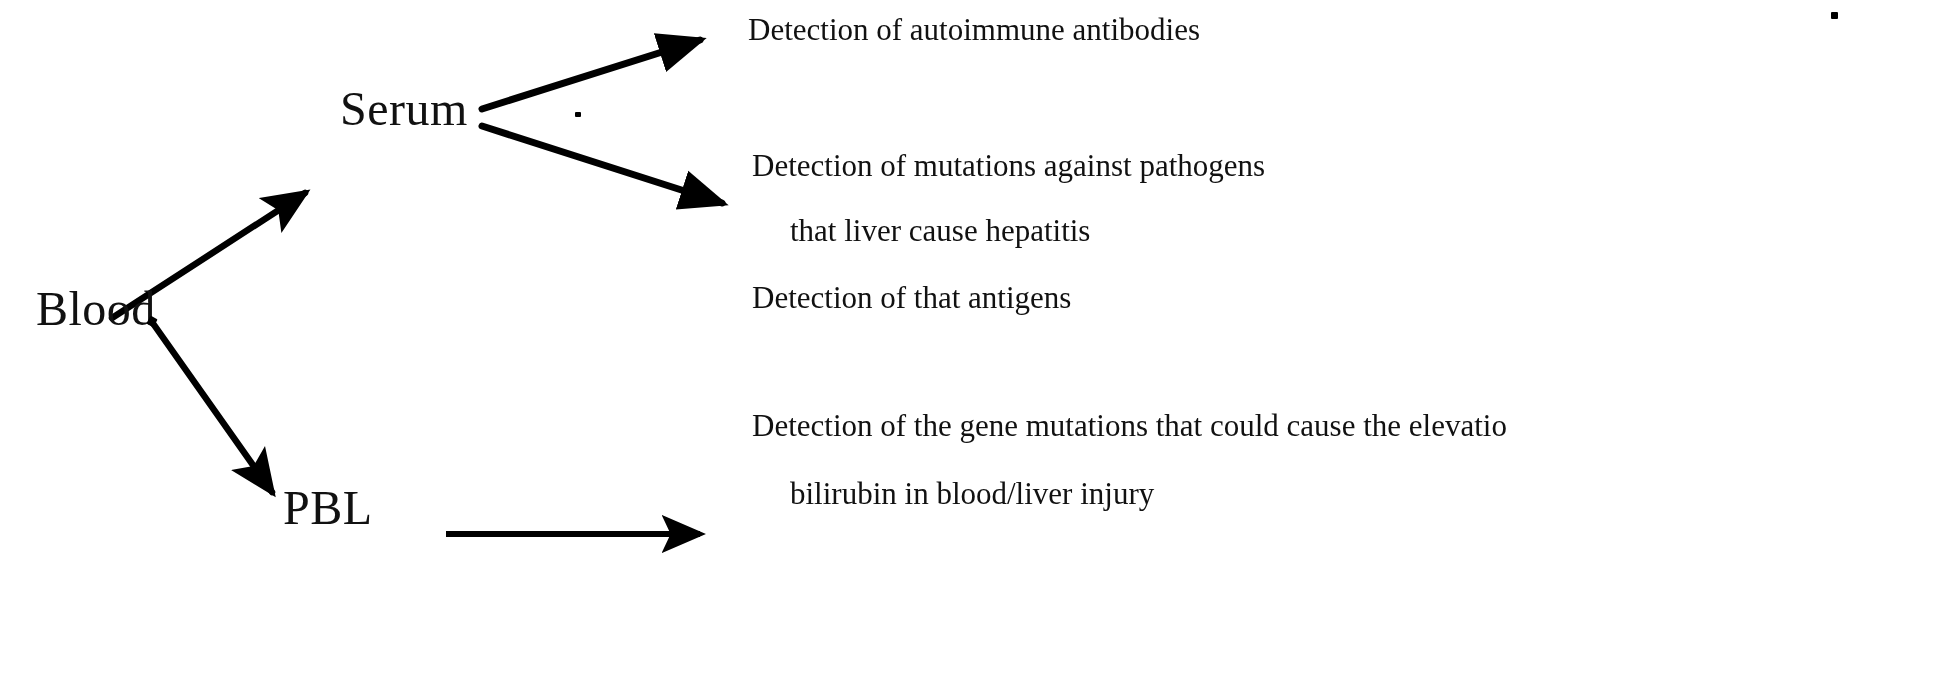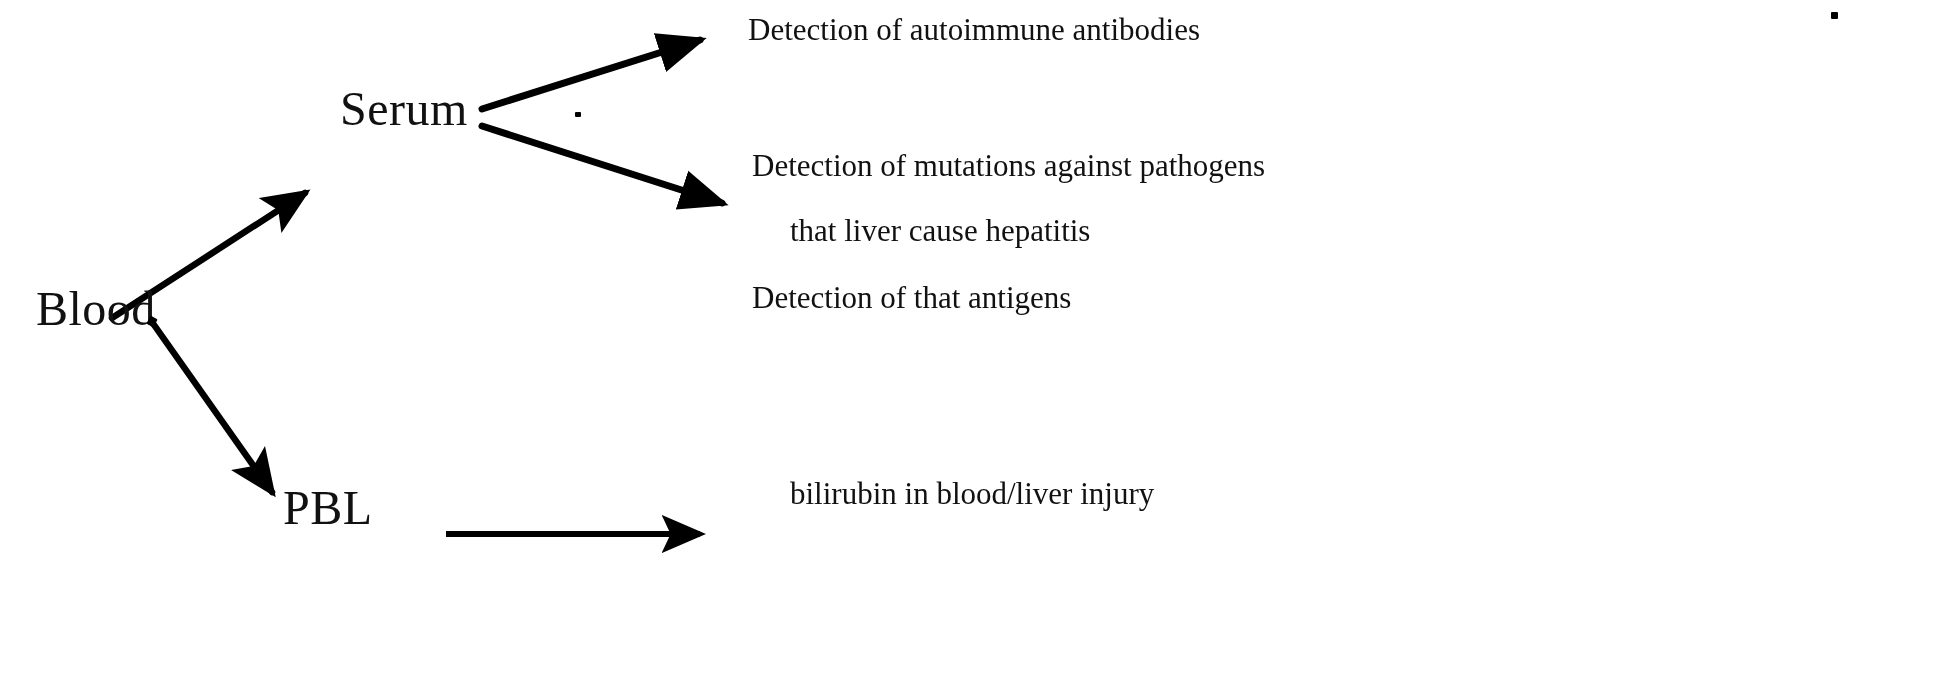--- a/index.html
+++ b/index.html
@@ -90,20 +90,21 @@
   <div class="node-label" style="left:283px; top:484px;">PBL</div>
 
   <div class="leaf-text" style="left:748px; top:14px;">Detection of autoimmune antibodies</div>
 
   <div class="leaf-text" style="left:752px; top:150px;">Detection of mutations against pathogens</div>
 
   <div class="leaf-text" style="left:790px; top:215px;">that liver cause hepatitis</div>
 
   <div class="leaf-text" style="left:752px; top:282px;">Detection of that antigens</div>
 
+  <div class="leaf-text" style="left:752px; top:410px;">Detection of the gene mutations that could cause the elevatio</div>
 
   <div class="leaf-text" style="left:790px; top:478px;">bilirubin in blood/liver injury</div>
 
   <div class="speck" style="left:1831px; top:12px; width:7px; height:7px;"></div>
 
   <div class="speck" style="left:575px; top:112px; width:6px; height:5px;"></div>
 
   <div class="speck" style="left:148px; top:317px; width:8px; height:9px; transform:rotate(28deg);"></div>
 
 </div>

